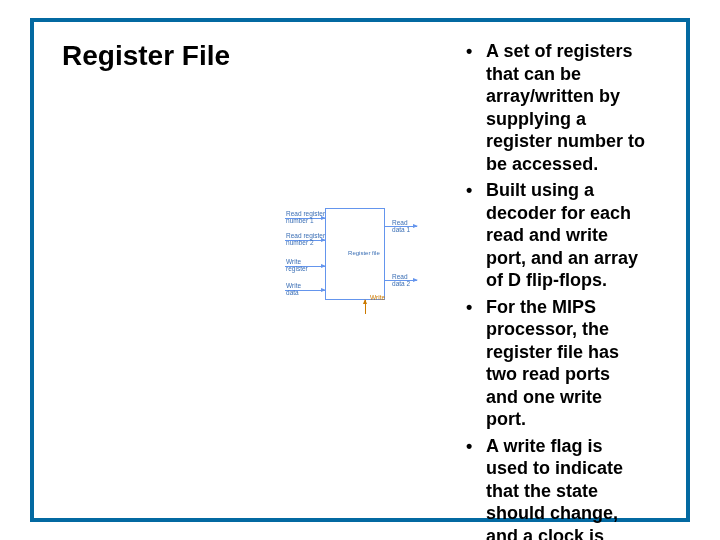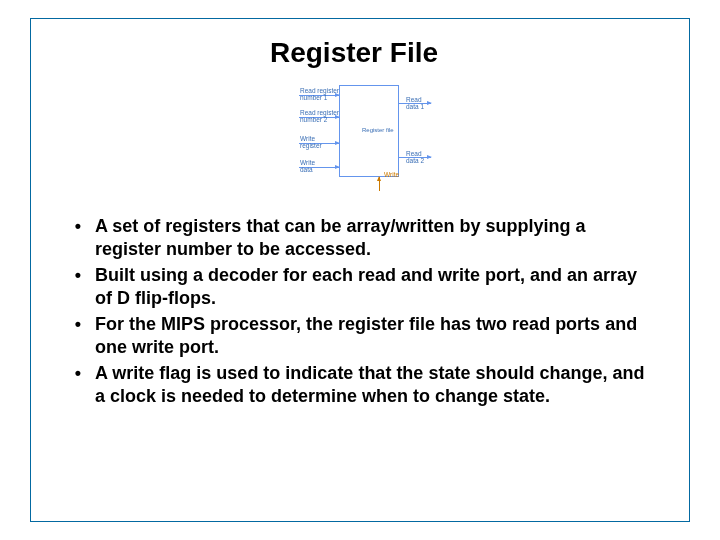--- a/index.html
+++ b/index.html
@@ -9,24 +9,24 @@
     background: #fff;
     font-family: Arial, Helvetica, sans-serif;
     position: relative;
   }
   .slide-border {
     position: absolute;
     top: 18px;
     left: 30px;
     right: 30px;
     bottom: 18px;
-    border: 1px solid #0369a1;
+    border: 4px solid #0369a1;
     padding: 18px 40px 12px 28px;
     display: flex;
-    flex-direction: column;
+    flex-direction: row;
   }
   .title {
     text-align: center;
     font-size: 28px;
     font-weight: bold;
     margin-bottom: 16px;
   }
   .diagram-area {
     align-self: center;
     margin-bottom: 20px;

